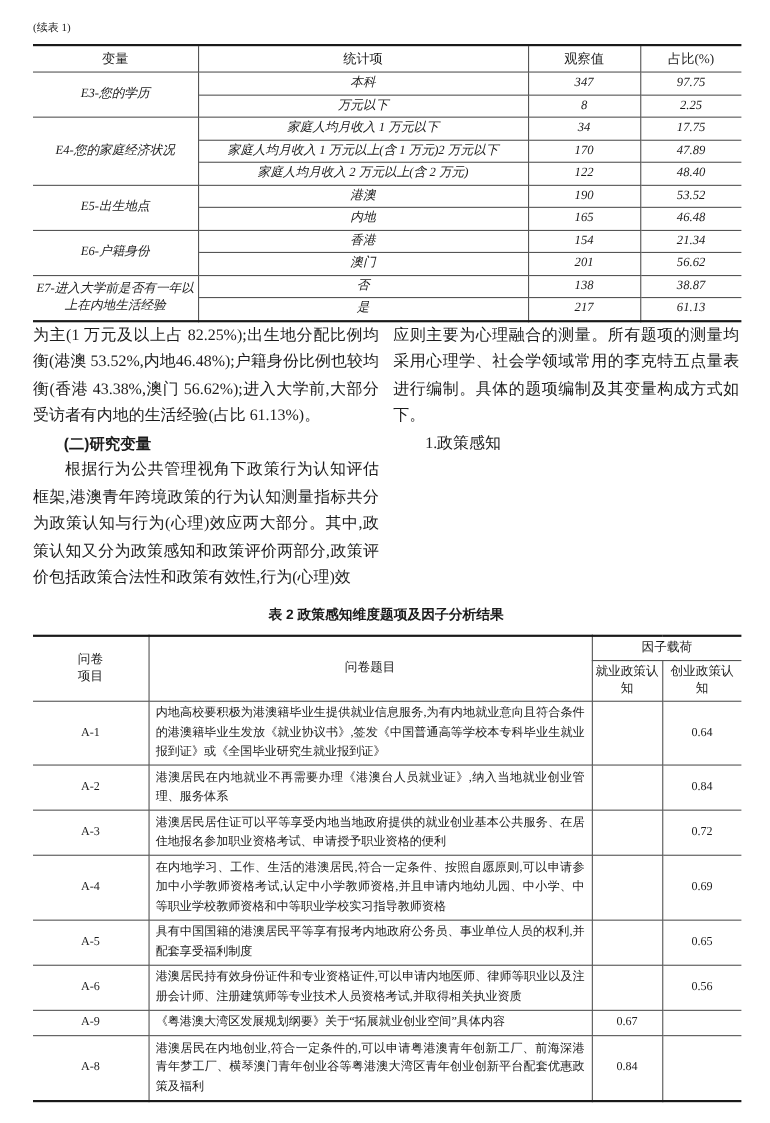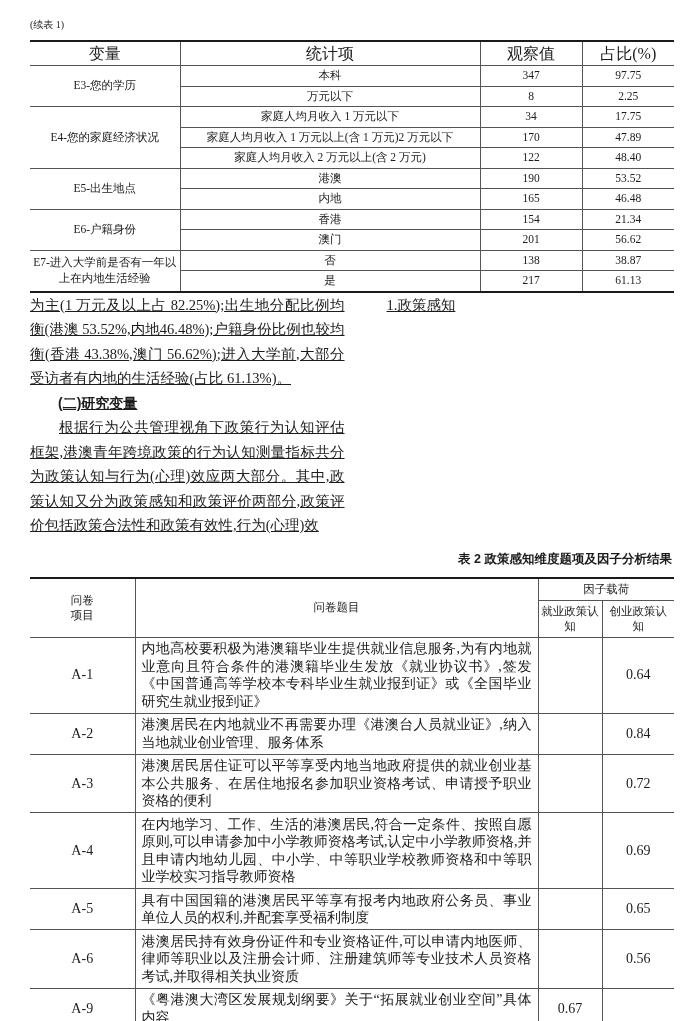--- a/index.html
+++ b/index.html
@@ -25,50 +25,49 @@
     table-layout: fixed;
   }
   table.paper th, table.paper td {
     border: 1px solid #555;
     text-align: center;
     vertical-align: middle;
     font-weight: normal;
   }
 
   
-  .t1 th { font-size: 16px; padding: 4px 2px; border-bottom: 2px solid #1a1a1a; line-height: 15px; }
-  .t1 td { font-size: 11.5px; padding: 2px 3px; line-height: 15.5px; }
+  .t1 th { font-size: 12px; padding: 4px 2px; border-bottom: 2px solid #1a1a1a; line-height: 15px; }
+  .t1 td { font-size: 11.5px; padding: 2px 3px; line-height: 15.5px; font-style: italic; }
 
   .note {
     font-size: 11.5px;
     font-style: italic;
     margin: 6px 0 10px 25px;
   }
 
   
   .body-columns {
     display: flex; gap: 13px;
     font-size: 14.5px; line-height: 24.5px;
     text-align: justify;
-    text-decoration: underline;
   }
   .body-columns .col { flex: 1 1 0; }
   .body-columns p { margin: 0; }
   .p-indent { text-indent: 2em; }
   .p-heading { text-indent: 2em; font-weight: bold; font-family: "Liberation Sans", "DejaVu Sans", sans-serif; font-size: 14px; }
 
   
   .t2-title {
-    text-align: right; font-weight: bold;
+    text-align: center; font-weight: bold;
     font-family: "Liberation Sans", "DejaVu Sans", sans-serif;
     font-size: 12.5px;
     margin: 13px 0 9px 0;
   }
   .t2 th { font-size: 11.5px; line-height: 15px; padding: 3px 2px; }
-  .t2 td { font-size: 14px; line-height: 17.5px; padding: 2.5px 4px; }
+  .t2 td { font-size: 11px; line-height: 17.5px; padding: 2.5px 4px; }
   .t2 td.q-cell { text-align: justify; text-justify: inter-ideograph; padding: 2.5px 6px; }
   .t2 .stack span { display: block; }
 </style>
 </head>
 <body>
 
 <div class="page">
 
   <div class="cont-label">(续表 1)</div>
 
@@ -152,20 +151,21 @@
   </table>
 
 
   <div class="body-columns">
     <div class="col">
       <p>为主(1 万元及以上占 82.25%);出生地分配比例均衡(港澳 53.52%,内地46.48%);户籍身份比例也较均衡(香港 43.38%,澳门 56.62%);进入大学前,大部分受访者有内地的生活经验(占比 61.13%)。</p>
       <p class="p-heading">(二)研究变量</p>
       <p class="p-indent">根据行为公共管理视角下政策行为认知评估框架,港澳青年跨境政策的行为认知测量指标共分为政策认知与行为(心理)效应两大部分。其中,政策认知又分为政策感知和政策评价两部分,政策评价包括政策合法性和政策有效性,行为(心理)效</p>
     </div>
     <div class="col">
+      <p>应则主要为心理融合的测量。所有题项的测量均采用心理学、社会学领域常用的李克特五点量表进行编制。具体的题项编制及其变量构成方式如下。</p>
       <p class="p-indent">1.政策感知</p>
     </div>
   </div>
 
   <div class="t2-title">表 2  政策感知维度题项及因子分析结果</div>
 
   <table class="paper t2">
     <colgroup>
       <col style="width:105px">
         <col style="width:403px">

